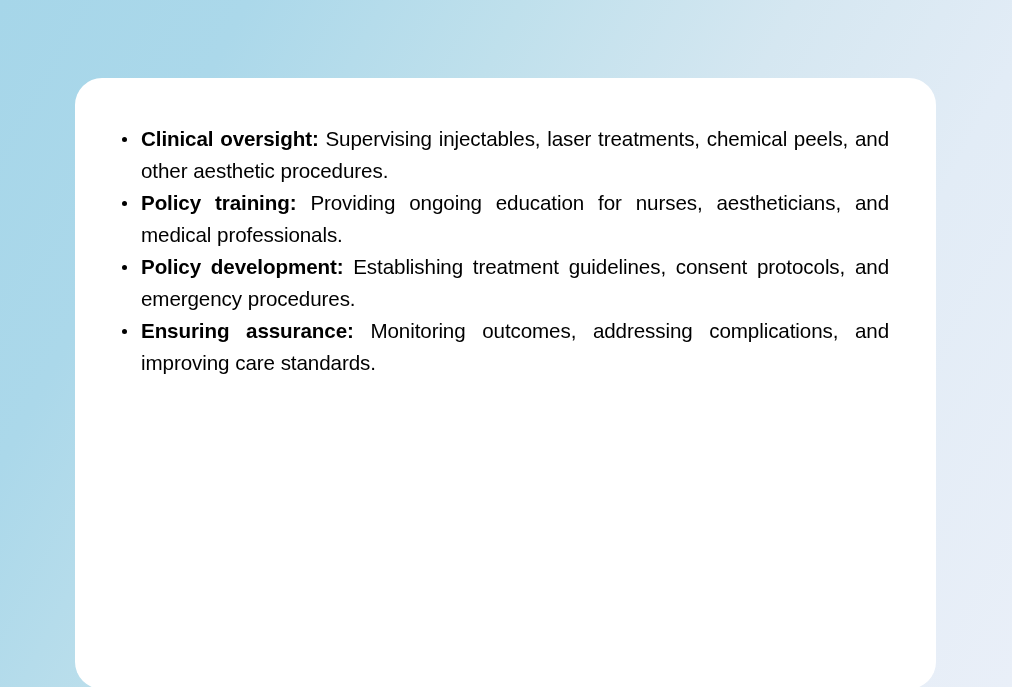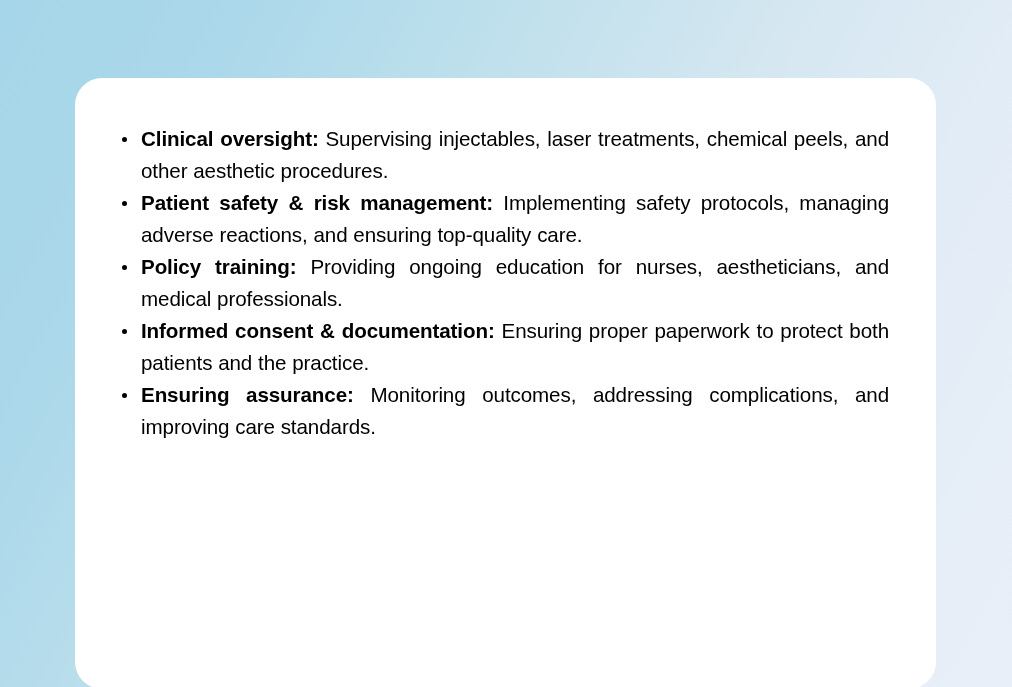--- a/index.html
+++ b/index.html
@@ -76,36 +76,32 @@
 <body>
 
 <div class="card">
   <ul class="list">
 
     <li class="list-item">
       <span class="item-label">Clinical oversight:</span>
       <span class="item-text">Supervising injectables, laser treatments, chemical peels, and other aesthetic procedures.</span>
     </li>
 
-    <li class="list-item">
-      <span class="item-label">Patient safety &amp; risk management:</span>
-      <span class="item-text">Implementing safety protocols, managing adverse reactions, and ensuring top-quality care.</span>
-    </li>
 
     <li class="list-item">
       <span class="item-label">Policy training:</span>
       <span class="item-text">Providing ongoing education for nurses, aestheticians, and medical professionals.</span>
     </li>
 
 
+    <li class="list-item">
+      <span class="item-label">Policy development:</span>
+      <span class="item-text">Establishing treatment guidelines, consent protocols, and emergency procedures.</span>
+    </li>
 
-    <li class="list-item">
-      <span class="item-label">Informed consent &amp; documentation:</span>
-      <span class="item-text">Ensuring proper paperwork to protect both patients and the practice.</span>
-    </li>
 
     <li class="list-item">
       <span class="item-label">Ensuring assurance:</span>
       <span class="item-text">Monitoring outcomes, addressing complications, and improving care standards.</span>
     </li>
 
   </ul>
 </div>
 
 </body></html>

